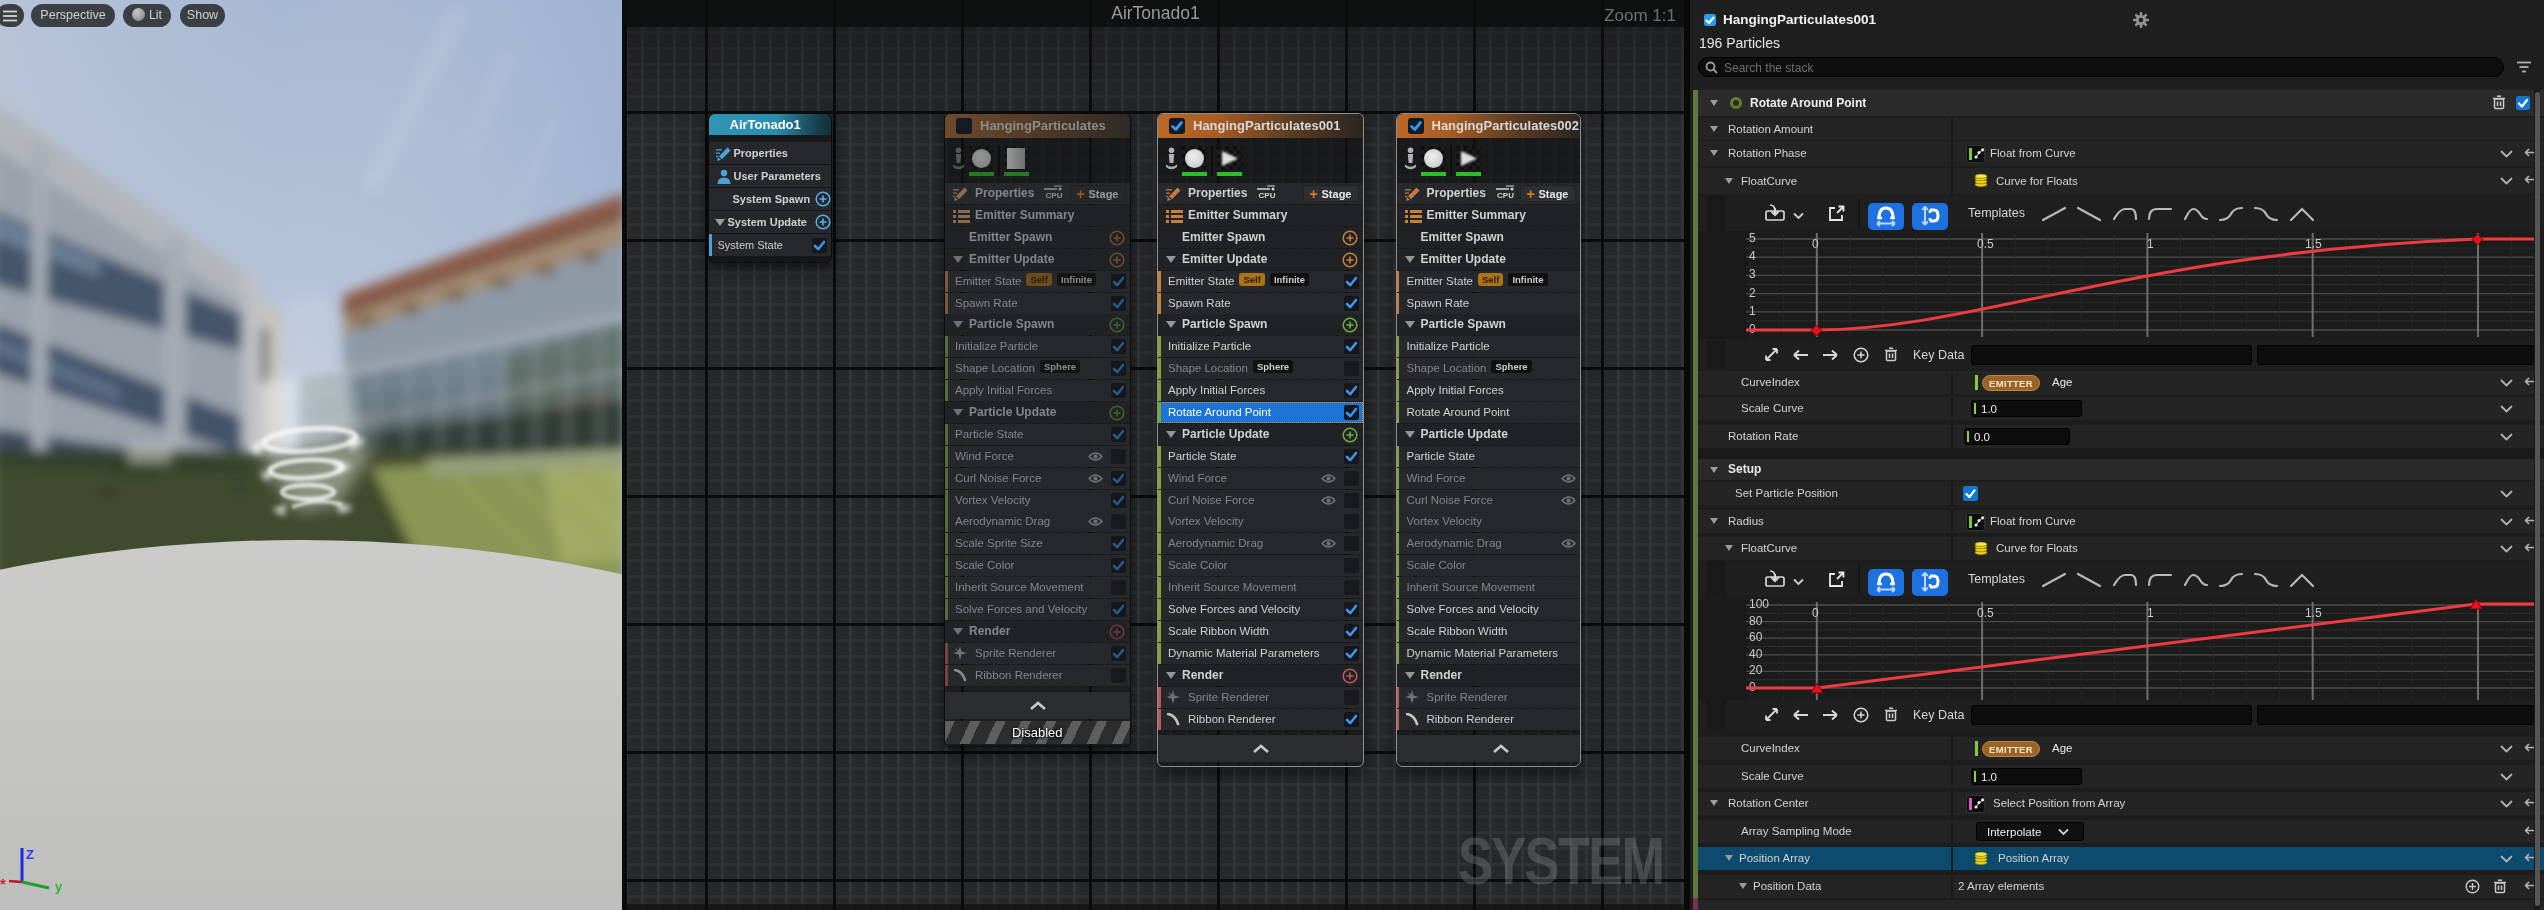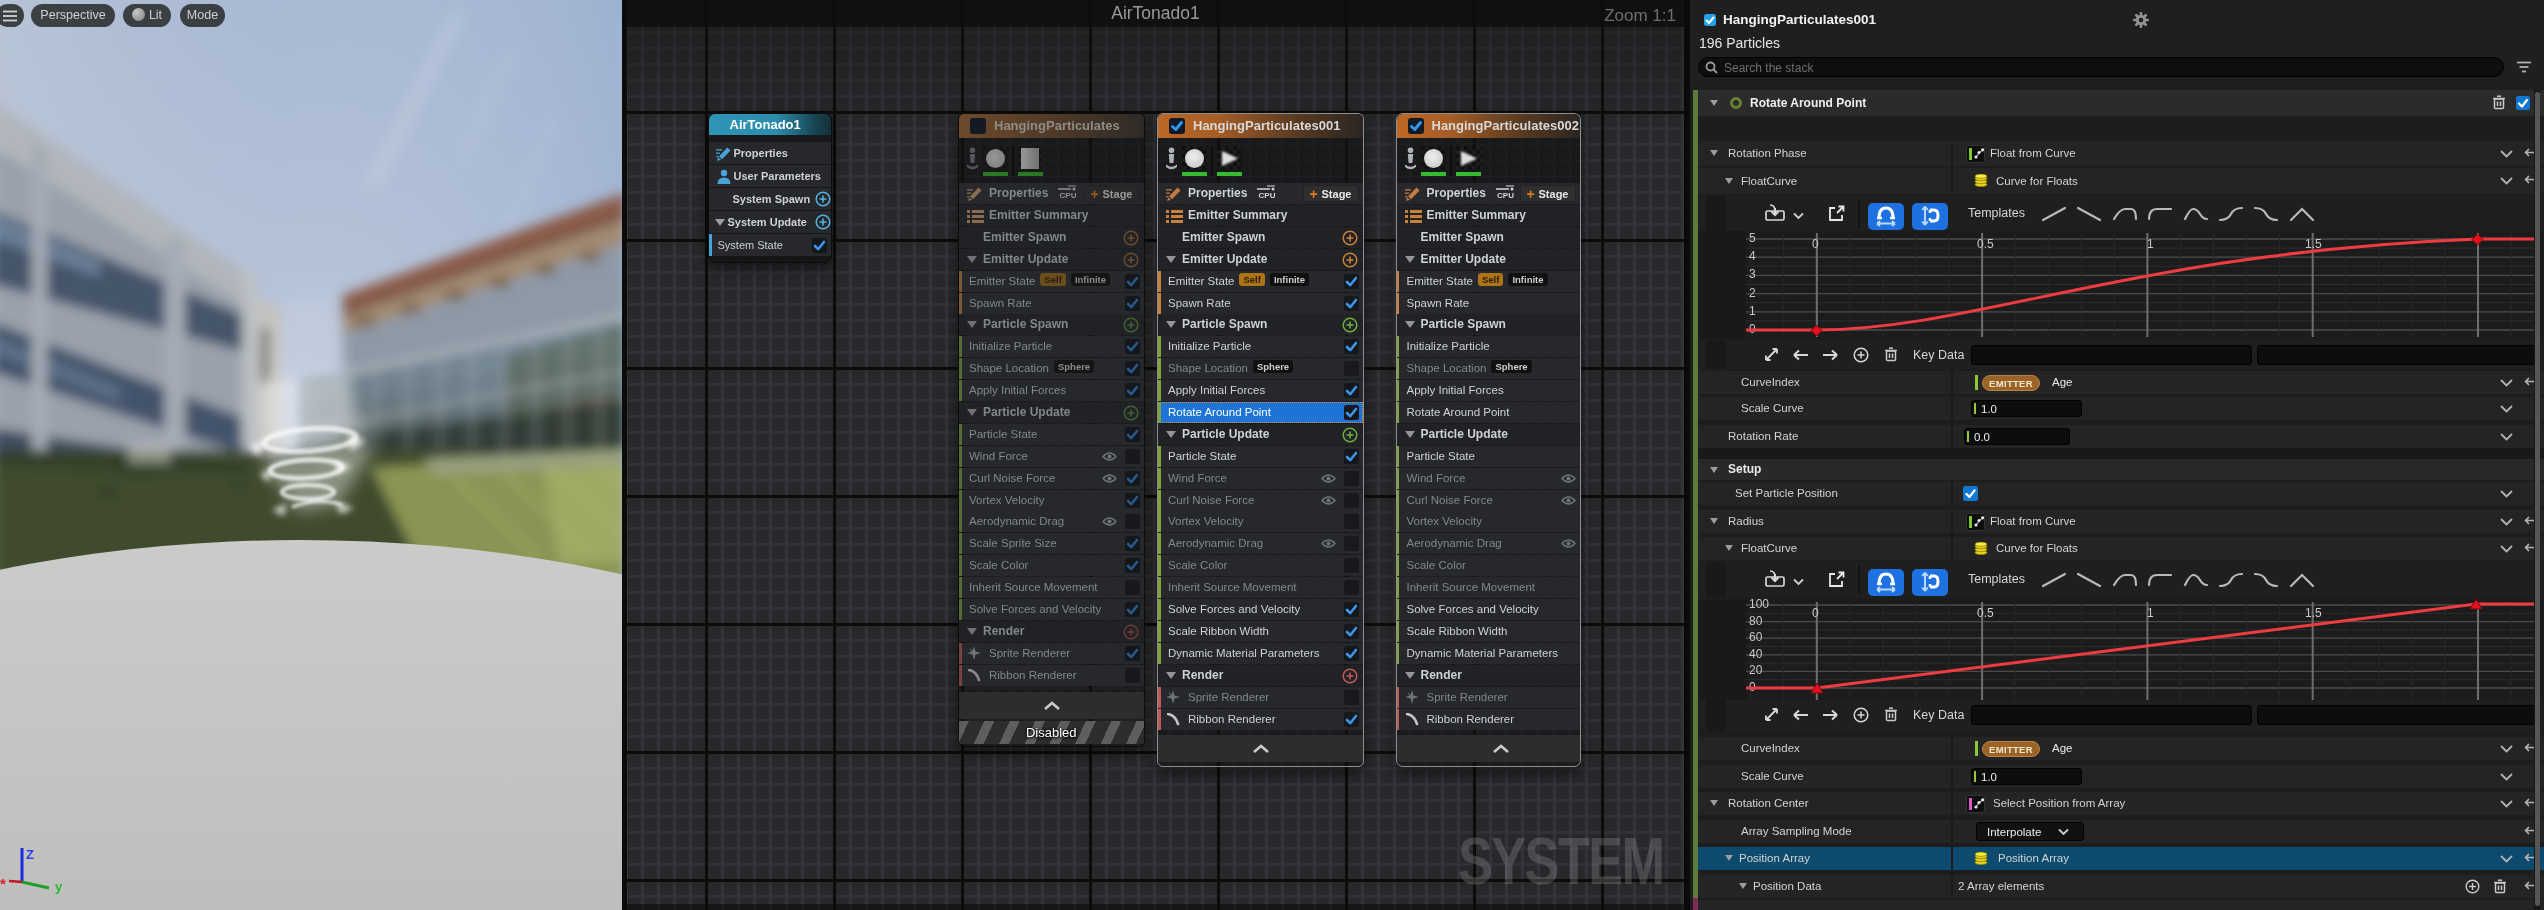--- a/index.html
+++ b/index.html
@@ -174,21 +174,21 @@
 <div class="pill" style="left:-4px;width:28px;border-radius:13px">
 <svg width="14" height="12" style="margin-top:6px" viewBox="0 0 14 12">
         <g stroke="#d4d4d4" stroke-width="1.8">
           <line x1="0" y1="1.5" x2="14" y2="1.5"></line>
           <line x1="0" y1="6" x2="14" y2="6"></line>
           <line x1="0" y1="10.5" x2="14" y2="10.5"></line>
         </g>
       </svg></div>
 <div class="pill" style="left:31px;width:84px">Perspective</div>
 <div class="pill" style="left:123px;width:48px"><span style="display:inline-block;width:13px;height:13px;border-radius:50%;background:radial-gradient(circle at 35% 30%,#c8c8c8,#7e7e7e);vertical-align:-2px;margin-right:4px"></span>Lit</div>
-<div class="pill" style="left:180px;width:45px">Mode</div>
+<div class="pill" style="left:180px;width:45px">Show</div>
 
 </div>
 <div class="abs" style="left:622px;top:0;width:5px;height:910px;background:#0b0b0b"></div>
 <div id="graph" class="abs">
 <div class="abs" style="left:0;top:0;width:1057px;height:27px;background:rgba(13,13,13,.9)"></div>
 <div class="abs" style="left:0;top:27px;width:1057px;height:110px;background:linear-gradient(rgba(16,16,16,.38),rgba(16,16,16,0))"></div>
 <div class="abs" style="left:0;top:3px;width:1057px;text-align:center;font-size:17.5px;color:#9a9a9a">AirTonado1</div>
 <div class="abs" style="right:8px;top:6px;font-size:17px;color:#6f6f6f">Zoom 1:1</div>
 <div class="abs" style="left:831px;top:822px;font-size:67px;font-weight:700;color:rgba(200,200,200,.21);letter-spacing:-2px;transform:scaleX(0.78);transform-origin:0 0">SYSTEM</div>
 <div class="abs" style="left:0;top:904px;width:1057px;height:6px;background:rgba(10,10,10,.6)"></div>
@@ -223,21 +223,21 @@
               <circle cx="8" cy="8" r="6.8" fill="none" stroke="#55b1e4" stroke-width="1.5"></circle>
               <line x1="4.5" y1="8" x2="11.5" y2="8" stroke="#55b1e4" stroke-width="1.6"></line>
               <line x1="8" y1="4.5" x2="8" y2="11.5" stroke="#55b1e4" stroke-width="1.6"></line>
             </g>
           </svg></div>
         <div class="nrow" style="top:92px;height:22px;line-height:22px;background:#26282b;font-size:11px"><div class="abs" style="left:0;top:0;bottom:0;width:3px;background:#4aa3d8"></div><span style="margin-left:9px;font-weight:400">System State</span><div class="cbx" style="left:103px;top:4px;width:15px;height:15px"></div><svg class="abs" style="left:103px;top:4px" width="15" height="15" viewBox="0 0 15 15">
             <path d="M3.0,8.0 L6.2,11.2 L12.0,4.0" fill="none" stroke="#3d96ea" stroke-width="2.6" stroke-linecap="round" stroke-linejoin="round"></path>
           </svg></div>
       </div>
     </div>
-<div class="abs" style="left:331px;top:113px;width:186.5px;border-radius:6px;border:1px solid #0c0c0c;background:rgba(16,17,18,.55);box-shadow:0 6px 14px rgba(0,0,0,.5);overflow:hidden">
+<div class="abs" style="left:317px;top:113px;width:186.5px;border-radius:6px;border:1px solid #0c0c0c;background:rgba(16,17,18,.55);box-shadow:0 6px 14px rgba(0,0,0,.5);overflow:hidden">
       <div style="position:relative;height:24px;background:linear-gradient(90deg,#6e4a2b 0%,#533c28 45%,#2e2a26 100%)">
         <div class="abs" style="left:11px;top:4px;width:16px;height:16px;background:#141a24;border-radius:3px"></div>
         <div class="abs" style="left:35px;top:0;height:24px;line-height:24px;font-size:13px;font-weight:700;color:#8f8b85">HangingParticulates</div>
       </div>
       <div style="position:relative;height:45px;background:rgba(18,19,20,.25)">
         <svg class="abs" style="left:7px;top:9px;opacity:0.55" width="13" height="26" viewBox="0 0 13 26">
           <g fill="#84878a">
             <circle cx="6.5" cy="3.2" r="2.8"></circle>
             <path d="M3.8,7 L9.2,7 L8.4,16 L4.6,16 Z"></path>
             <path d="M1,17.5 Q6.5,22 12,17.5 L12,20 Q6.5,24.5 1,20 Z"></path>
@@ -718,20 +718,25 @@
           <line x1="1" y1="3.5" x2="13" y2="3.5"></line>
           <line x1="5" y1="1.2" x2="9" y2="1.2"></line>
           <line x1="5.5" y1="6.5" x2="5.5" y2="11"></line>
           <line x1="8.5" y1="6.5" x2="8.5" y2="11"></line>
         </g>
       </svg>
       <div class="abs" style="left:818px;top:6px;width:14px;height:14px;background:#1178d2;border-radius:2.5px"></div>
       <svg class="abs" style="left:818px;top:6px" width="14" height="14" viewBox="0 0 14 14">
         <path d="M3,7.5 L6,10.5 L11,4" fill="none" stroke="#fff" stroke-width="2.2" stroke-linecap="round" stroke-linejoin="round"></path>
       </svg>
+    </div>
+    <div class="rrow" style="top:118px;height:22px;background:#242424;line-height:22px">
+      <div class="abs" style="left:253px;top:0;bottom:0;width:2px;background:#1a1a1a"></div>
+      <div class="tri" style="left:12px;top:8px;border-left-width:4.5px;border-right-width:4.5px;border-top-width:6px;border-top-color:#9b9da0"></div>
+      <div class="rlab" style="left:30px;font-size:11.5px;color:#d3d3d3">Rotation Amount</div>
     </div>
     <div class="rrow" style="top:141px;height:25px;background:#242424;line-height:25px">
       <div class="abs" style="left:253px;top:0;bottom:0;width:2px;background:#1a1a1a"></div>
       <div class="tri" style="left:12px;top:9px;border-left-width:4.5px;border-right-width:4.5px;border-top-width:6px;border-top-color:#9b9da0"></div>
       <div class="rlab" style="left:30px;font-size:11.5px;color:#d3d3d3">Rotation Phase</div>
       <div class="abs" style="left:268px;top:50%;margin-top:-9px;width:19px;height:18px;background:#0d0d0d;border-radius:3px;border:1px solid #333"></div>
       <div class="abs" style="left:271px;top:50%;margin-top:-6px;width:2.5px;height:12px;background:#7ec832"></div>
       <svg class="abs" style="left:276px;top:50%;margin-top:-6px" width="10" height="12" viewBox="0 0 10 12">
         <g fill="#e8e8e8">
           <circle cx="2" cy="9" r="1.6"></circle>

